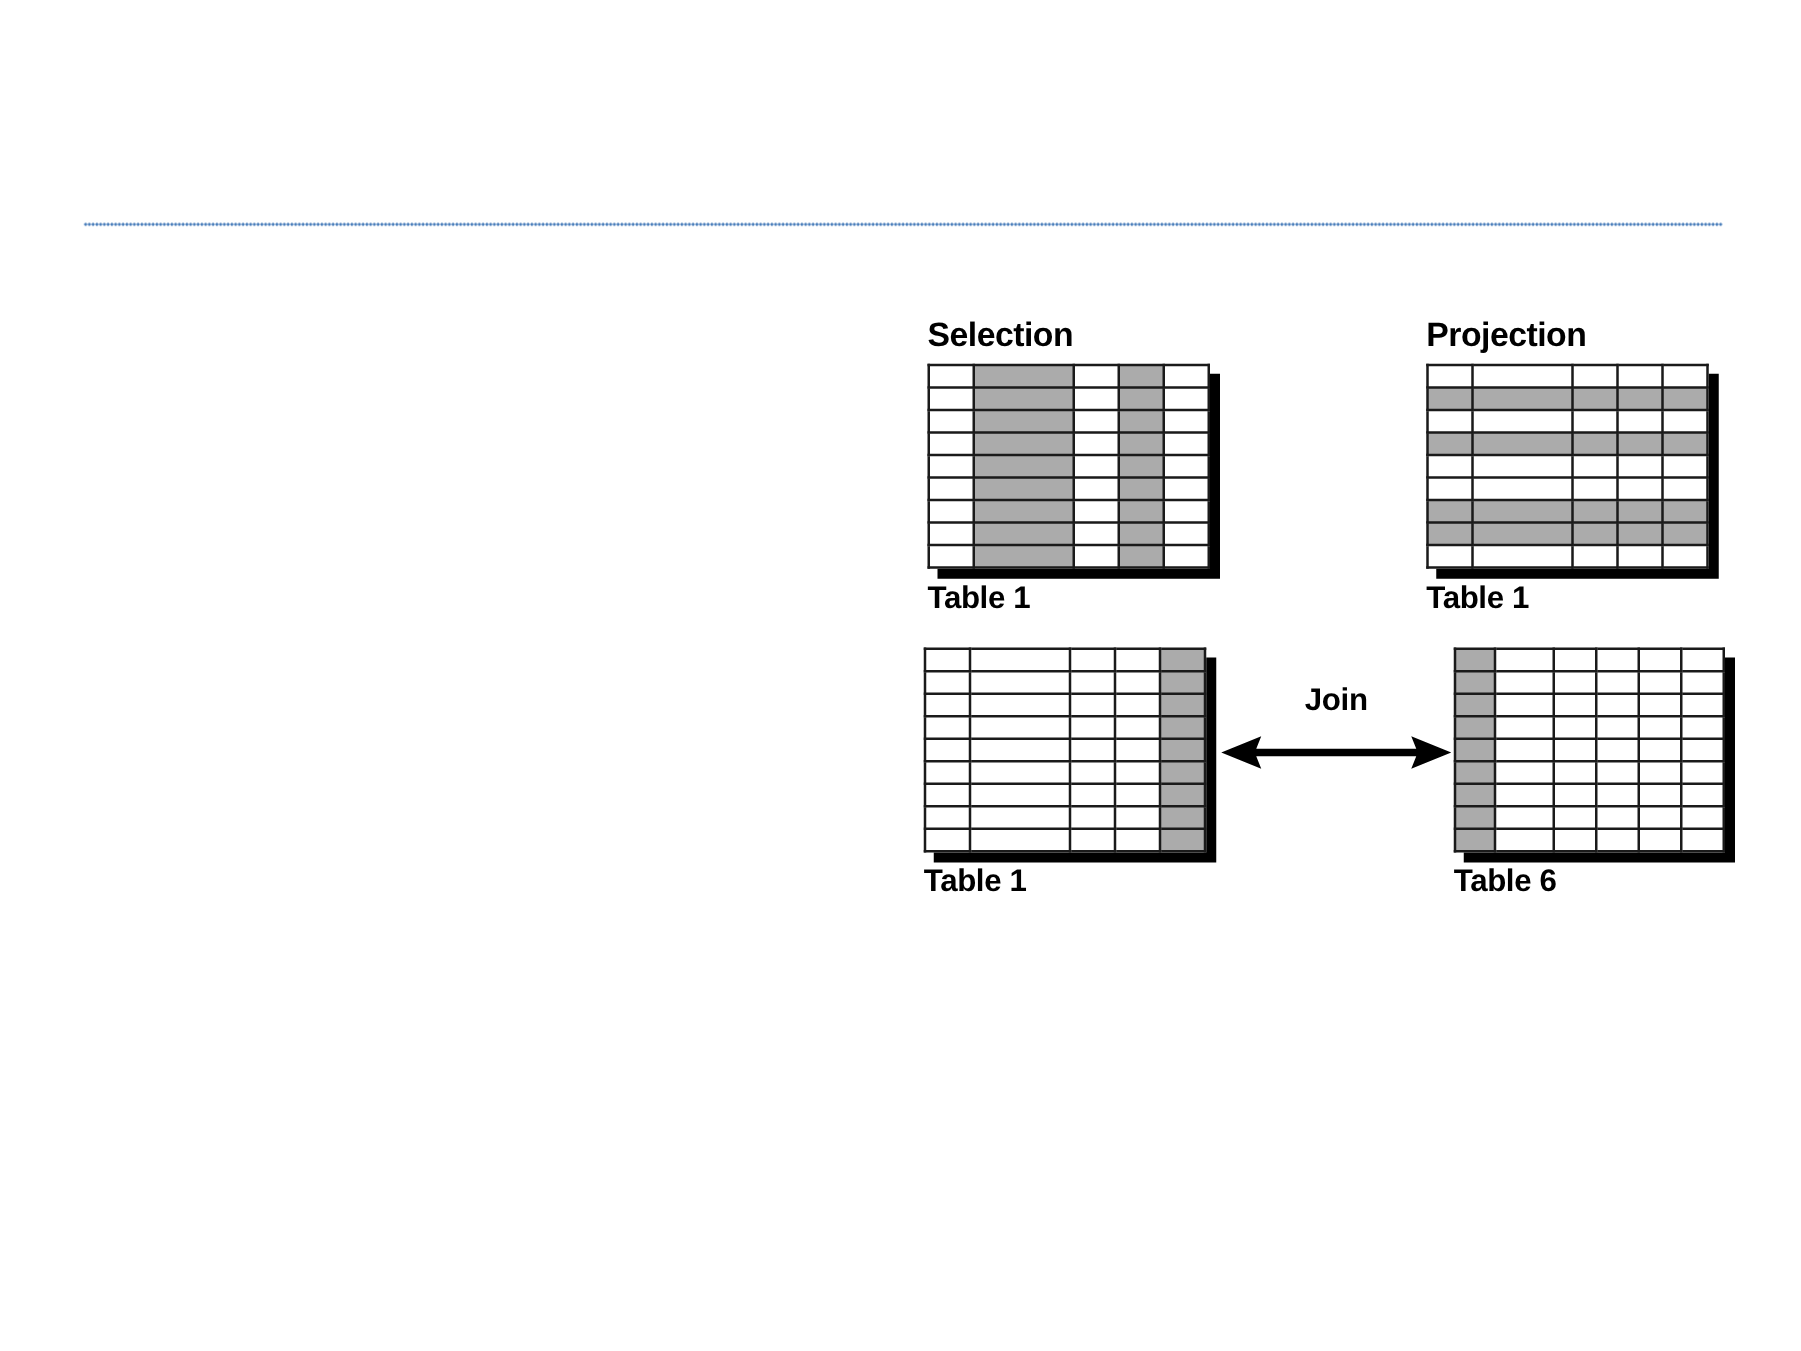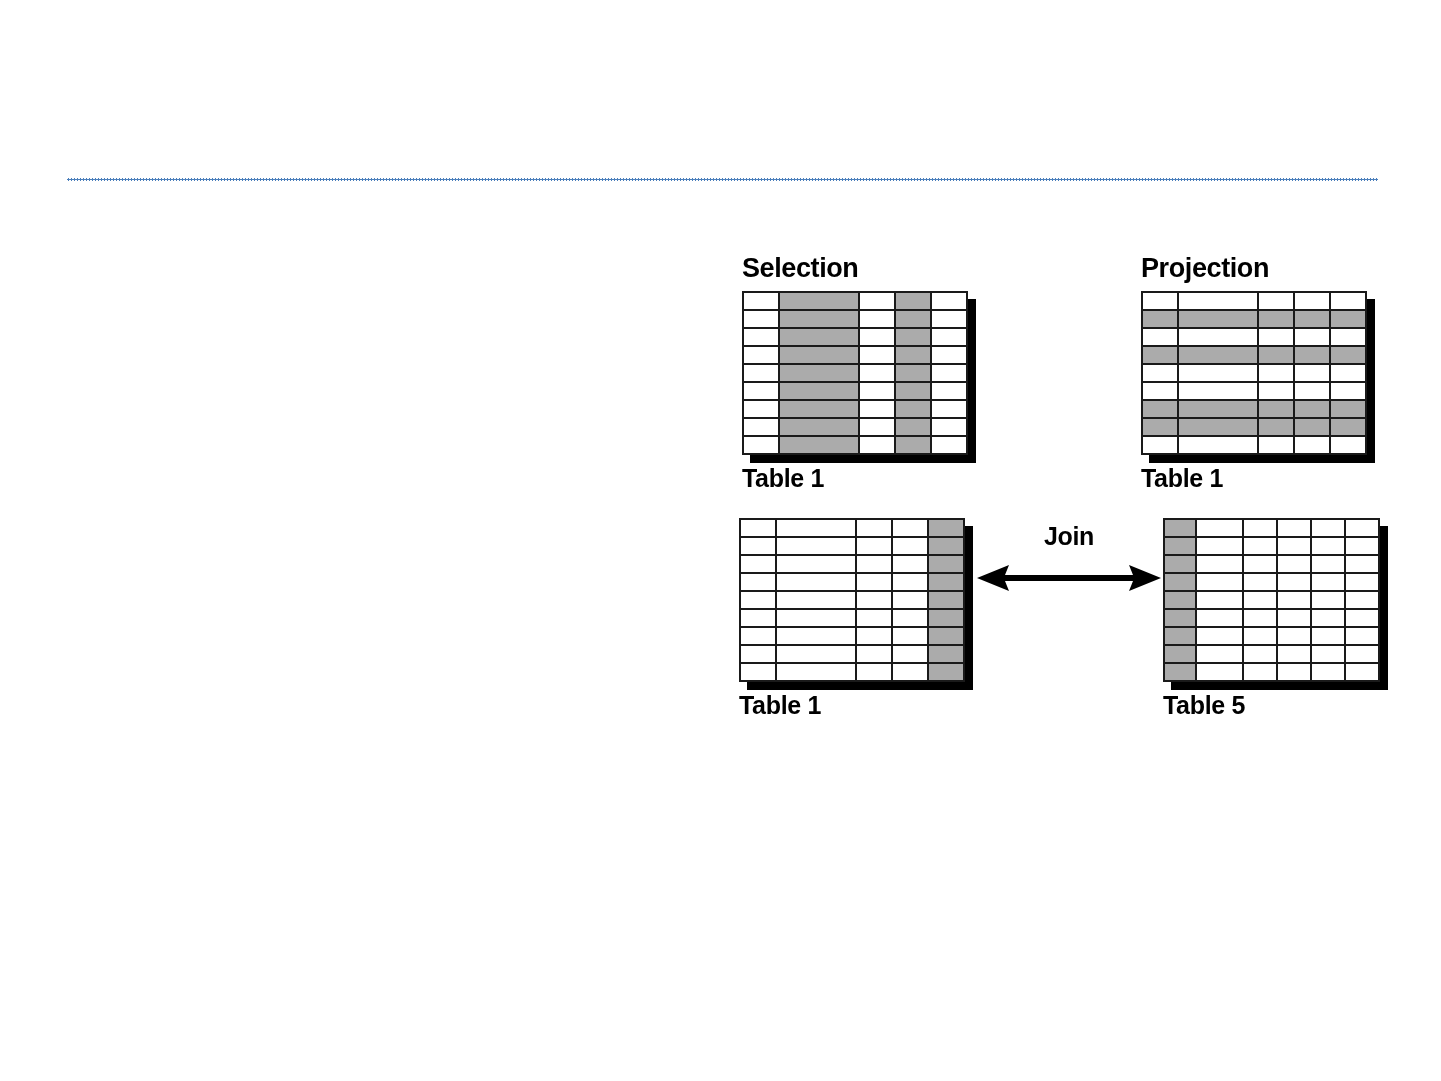--- a/index.html
+++ b/index.html
@@ -412,23 +412,23 @@
               <td class="shaded" style="width: 30px; height: 16px; background: rgb(171, 171, 171); border-color: rgb(26, 26, 26);"></td>
               <td style="width: 45px; height: 16px; border-color: rgb(26, 26, 26);"></td>
               <td style="width: 32px; height: 16px; border-color: rgb(26, 26, 26);"></td>
               <td style="width: 32px; height: 16px; border-color: rgb(26, 26, 26);"></td>
               <td style="width: 32px; height: 16px; border-color: rgb(26, 26, 26);"></td>
               <td style="width: 32px; height: 16px; border-color: rgb(26, 26, 26);"></td>
             </tr>
           </tbody>
         </table>
     </div>
-    <div class="unit-caption">Table 5</div>
+    <div class="unit-caption">Table 6</div>
   </div>
 
-  <div class="join-group" style="left:975px; top:524px;">
+  <div class="join-group" style="left:975px; top:548px;">
     <div class="join-label" style="width:188px;">Join</div>
     <svg class="join-arrow" width="188" height="34" viewBox="0 0 188 34" xmlns="http://www.w3.org/2000/svg">
       <path d="M2 17 L34 4 L30 14 L158 14 L154 4 L186 17 L154 30 L158 20 L30 20 L34 30 Z" fill="#000000"></path>
     </svg>
   </div>
 
 </div>
 
 </body></html>

